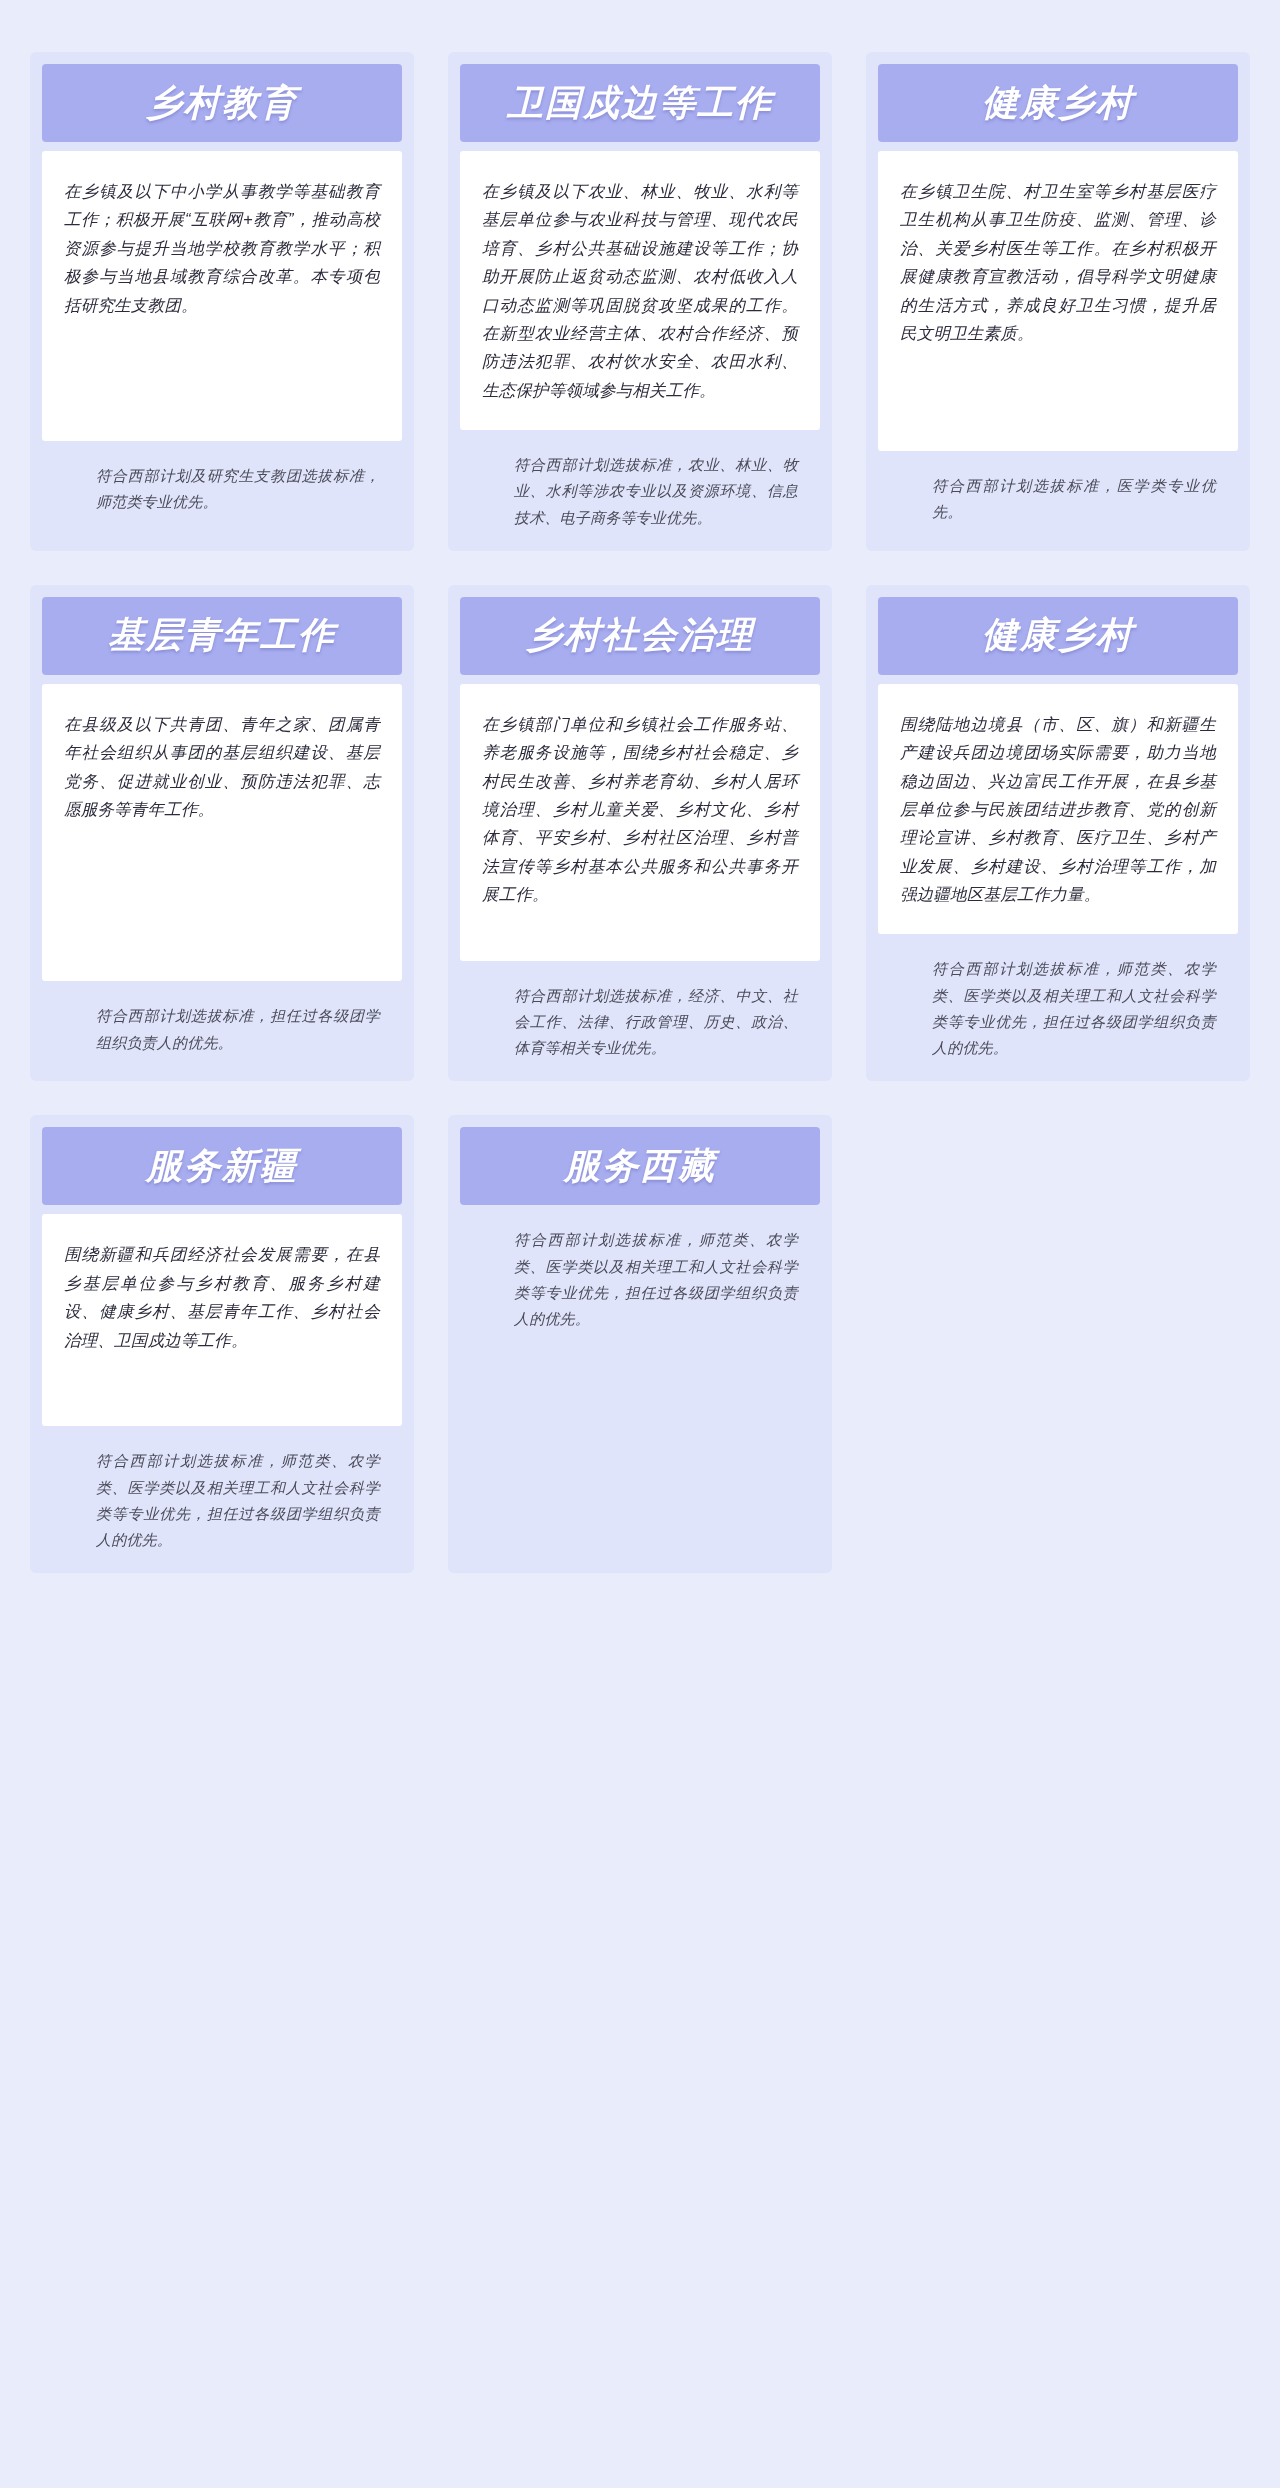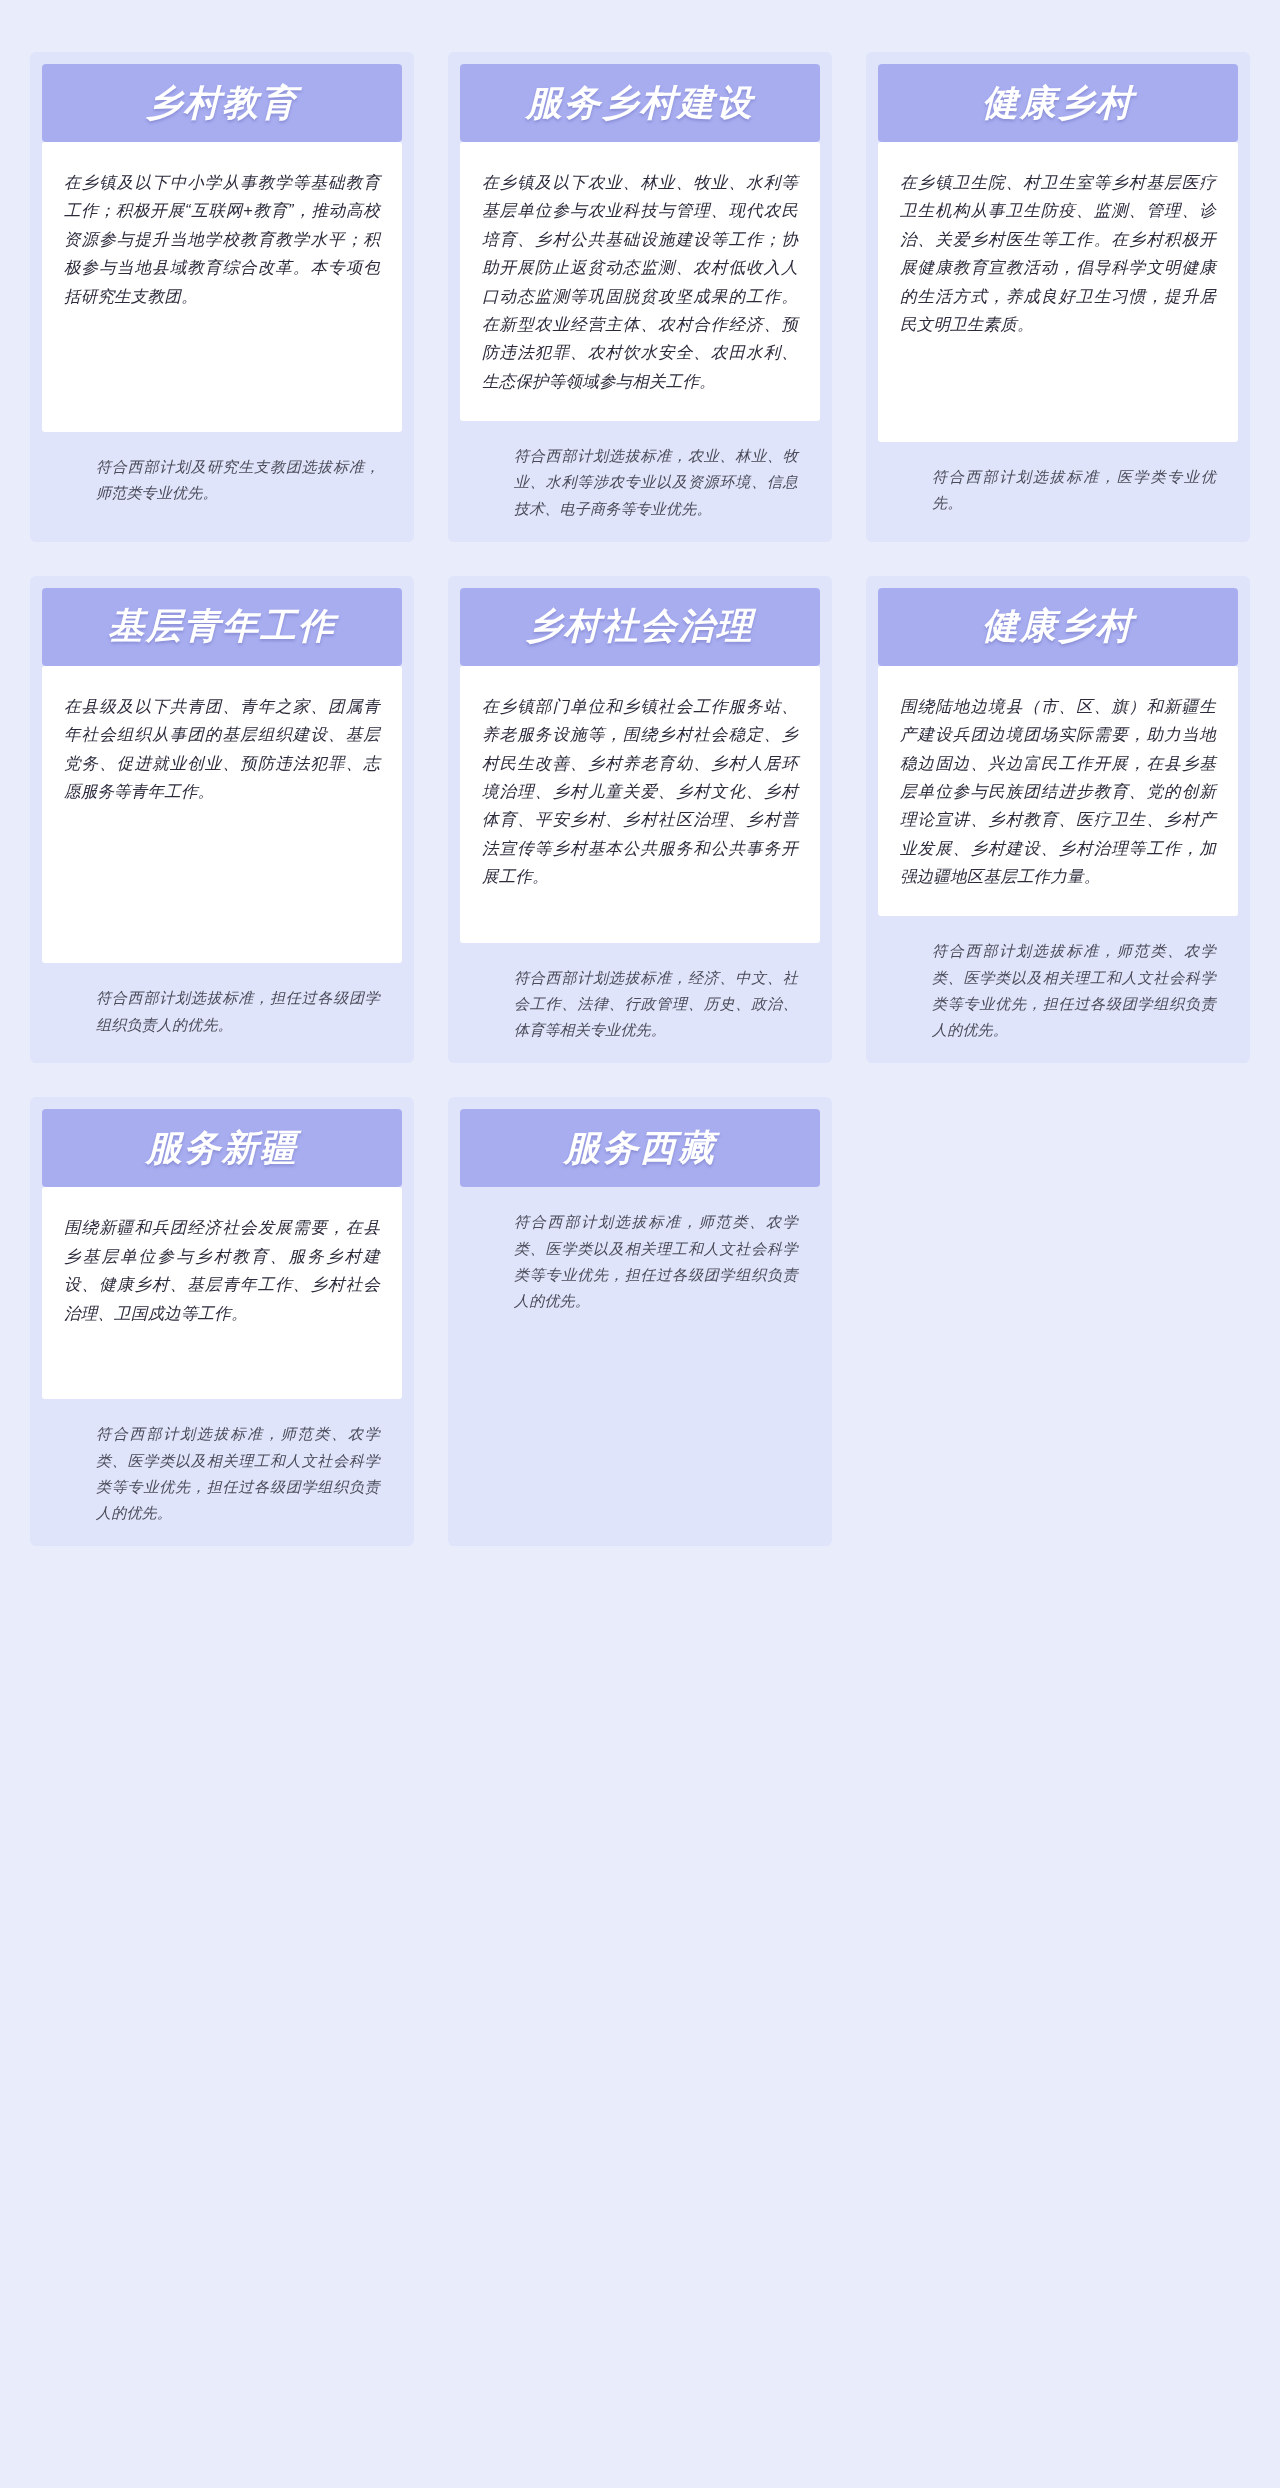--- a/index.html
+++ b/index.html
@@ -52,20 +52,21 @@
     text-shadow: 0 2px 3px rgba(80, 80, 160, 0.35);
   }
   .card-body {
     background: #ffffff;
     border-radius: 3px;
     padding: 26px 22px 26px 22px;
     box-sizing: border-box;
     flex: 1 1 auto;
     display: flex;
     align-items: flex-start;
+    margin-top: 9px;
   }
   .card-body-text {
     color: #2b2b3c;
     font-size: 16.5px;
     line-height: 1.72;
     text-align: justify;
     letter-spacing: 0.2px;
   }
   .card-footer {
     padding: 22px 22px 6px 22px;
@@ -102,21 +103,21 @@
       <div class="card-body">
         <div class="card-body-text">在乡镇及以下中小学从事教学等基础教育工作；积极开展“互联网+教育”，推动高校资源参与提升当地学校教育教学水平；积极参与当地县域教育综合改革。本专项包括研究生支教团。</div>
       </div>
       <div class="card-footer">
         <div class="card-footer-text">符合西部计划及研究生支教团选拔标准，师范类专业优先。</div>
       </div>
     </div>
 
     <div class="card r1">
       <div class="card-header">
-        <div class="card-title">服务乡村建设</div>
+        <div class="card-title">卫国戍边等工作</div>
       </div>
       <div class="card-body">
         <div class="card-body-text">在乡镇及以下农业、林业、牧业、水利等基层单位参与农业科技与管理、现代农民培育、乡村公共基础设施建设等工作；协助开展防止返贫动态监测、农村低收入人口动态监测等巩固脱贫攻坚成果的工作。在新型农业经营主体、农村合作经济、预防违法犯罪、农村饮水安全、农田水利、生态保护等领域参与相关工作。</div>
       </div>
       <div class="card-footer">
         <div class="card-footer-text">符合西部计划选拔标准，农业、林业、牧业、水利等涉农专业以及资源环境、信息技术、电子商务等专业优先。</div>
       </div>
     </div>
 
     <div class="card r2">

